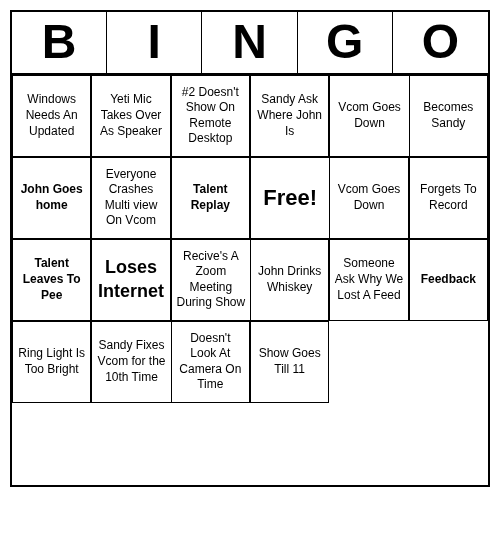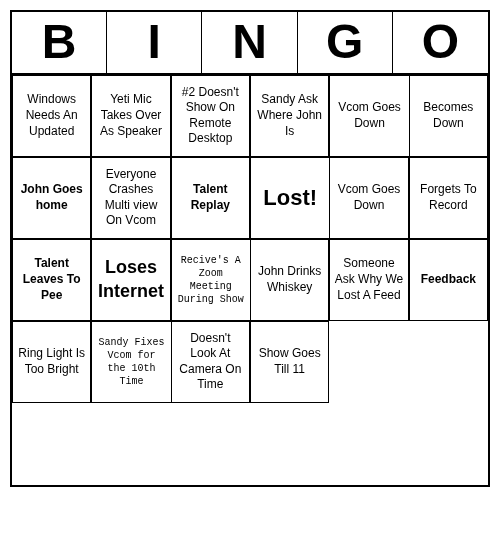--- a/index.html
+++ b/index.html
@@ -76,46 +76,45 @@
       font-size: 22px;
       font-weight: bold;
     }
 
     .bingo-cell.bold-text {
       font-size: 18px;
       font-weight: bold;
     }
 
     .bingo-cell.small-text {
-      font-size: 10px;
-      font-family: Liberation Mono, monospace;
+      font-size: 12px;
     }
   </style>
 </head>
 <body>
 
 <div class="bingo-card">
   <div class="bingo-header">
   <div class="bingo-letter">B</div>
       <div class="bingo-letter">I</div>
       <div class="bingo-letter">N</div>
       <div class="bingo-letter">G</div>
       <div class="bingo-letter">O</div>
     </div>
   <div class="bingo-grid">
   <div class="bingo-cell">Windows Needs An Updated</div>
       <div class="bingo-cell">Yeti Mic Takes Over As Speaker</div>
       <div class="bingo-cell">#2 Doesn't Show On Remote Desktop</div>
       <div class="bingo-cell">Sandy Ask Where John Is</div>
       <div class="bingo-cell">Vcom Goes Down</div>
-      <div class="bingo-cell">Becomes Down</div>
+      <div class="bingo-cell">Becomes Sandy</div>
       <div class="bingo-cell large-text">John Goes home</div>
       <div class="bingo-cell">Everyone Crashes Multi view On Vcom</div>
       <div class="bingo-cell large-text">Talent Replay</div>
-      <div class="bingo-cell free-space">Lost!</div>
+      <div class="bingo-cell free-space">Free!</div>
       <div class="bingo-cell">Vcom Goes Down</div>
       <div class="bingo-cell">Forgets To Record</div>
       <div class="bingo-cell large-text">Talent Leaves To Pee</div>
       <div class="bingo-cell bold-text">Loses Internet</div>
       <div class="bingo-cell small-text">Recive's A Zoom Meeting During Show</div>
       <div class="bingo-cell">John Drinks Whiskey</div>
       <div class="bingo-cell">Someone Ask Why We Lost A Feed</div>
       <div class="bingo-cell large-text">Feedback</div>
       <div class="bingo-cell">Ring Light Is Too Bright</div>
       <div class="bingo-cell small-text">Sandy Fixes Vcom for the 10th Time</div>

